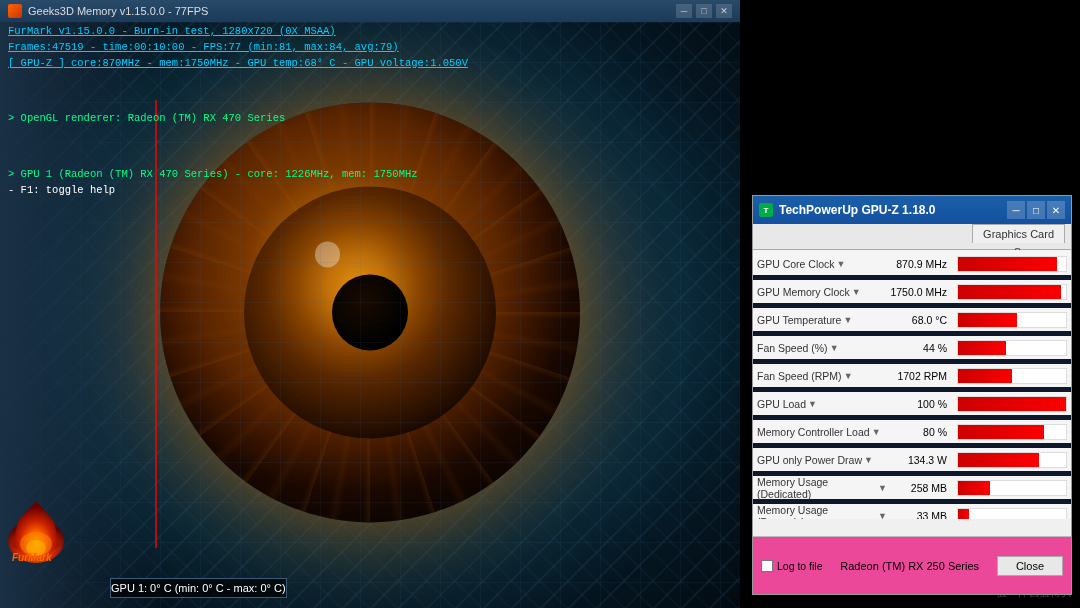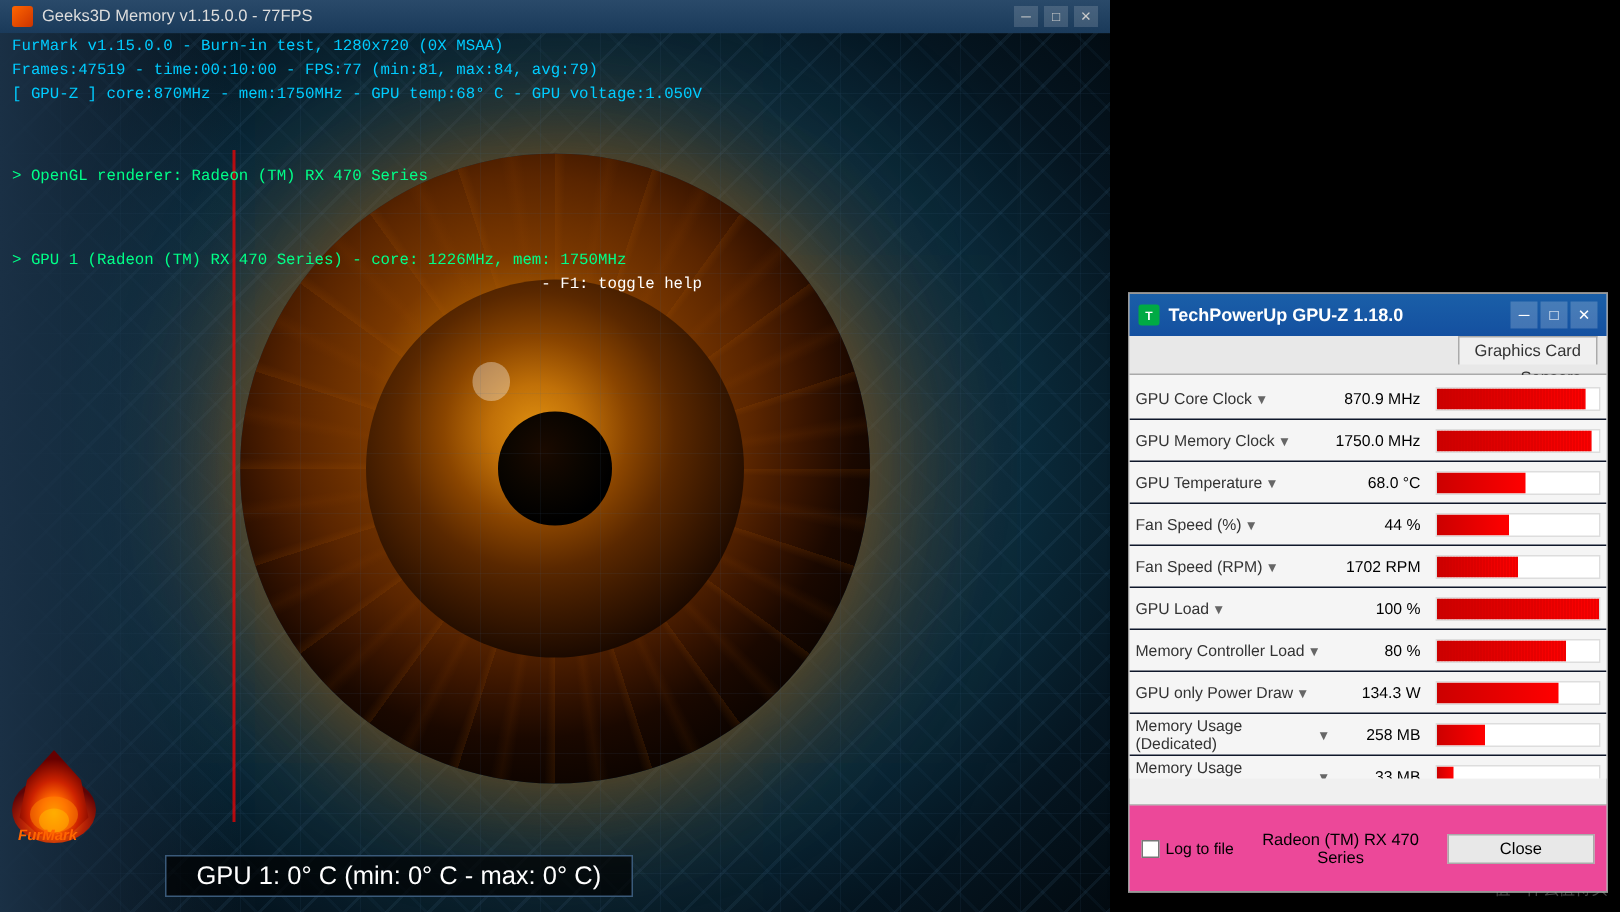--- a/index.html
+++ b/index.html
@@ -188,42 +188,42 @@
     #furmark-info {
       position: absolute;
       top: 24px; left: 8px;
       color: #00ccff;
       font-size: 10.5px;
       line-height: 1.5;
       z-index: 10;
       font-family: 'Courier New', monospace;
     }
 
-    .info-line { color: #00ccff; }
+    .info-line { color: #00ccff; text-decoration: underline; }
     .info-green { color: #00ff88; margin-top: 40px; }
-    .info-white { color: #ffffff; text-align: right; }
+    .info-white { color: #ffffff; }
 
     
     #furmark-logo {
       position: absolute;
       bottom: 40px;
       left: 4px;
       z-index: 10;
     }
 
     
     #temp-display {
       position: absolute;
       bottom: 10px;
       left: 110px;
       background: rgba(0, 0, 0, 0.7);
       border: 1px solid #3a5a7a;
-      padding: 3px 20px;
+      padding: 3px 0;
       color: #ffffff;
-      font-size: 17px;
+      font-size: 11px;
       z-index: 10;
     }
 
     
     #red-line {
       position: absolute;
       left: 155px;
       top: 100px;
       bottom: 60px;
       width: 2px;
@@ -344,21 +344,21 @@
       flex: 1;
       overflow: hidden;
       padding: 2px 0;
       background: #f5f5f5;
     }
 
     .sensor-row {
       display: flex;
       align-items: center;
       height: 28px;
-      border-bottom: 1px solid #0f172a;
+      border-bottom: 5px solid #0f172a;
       padding: 0 4px;
     }
 
     .sensor-label {
       width: 130px;
       font-size: 10.5px;
       color: #333;
       display: flex;
       align-items: center;
       gap: 2px;
@@ -439,21 +439,21 @@
       font-size: 11px;
       color: #000;
       text-align: center;
       flex: 1;
       margin: 0 8px;
     }
 
     #gpuz-close-btn {
       background: #e8e8e8;
       border: 1px solid #aaa;
-      padding: 3px 34px;
+      padding: 3px 18px;
       font-size: 11px;
       cursor: pointer;
       color: #000;
     }
 
     
     #watermark {
       position: absolute;
       bottom: 8px;
       right: 8px;
@@ -696,18 +696,18 @@
         <div class="sensor-bar noisy" style="width:90%"></div>
       </div>
     </div>
   </div>
 
   <div id="gpuz-bottom">
     <div id="gpuz-checkbox-area">
       <div id="gpuz-checkbox"></div>
       <span>Log to file</span>
     </div>
-    <div id="gpuz-gpu-name">Radeon (TM) RX 470 Series</div>
+    <div id="gpuz-gpu-name">Radeon (TM) RX 250 Series</div>
     <button id="gpuz-close-btn">Close</button>
   </div>
 </div>
 
 <div id="watermark">值 • 什么值得买</div>
 
 </body></html>

